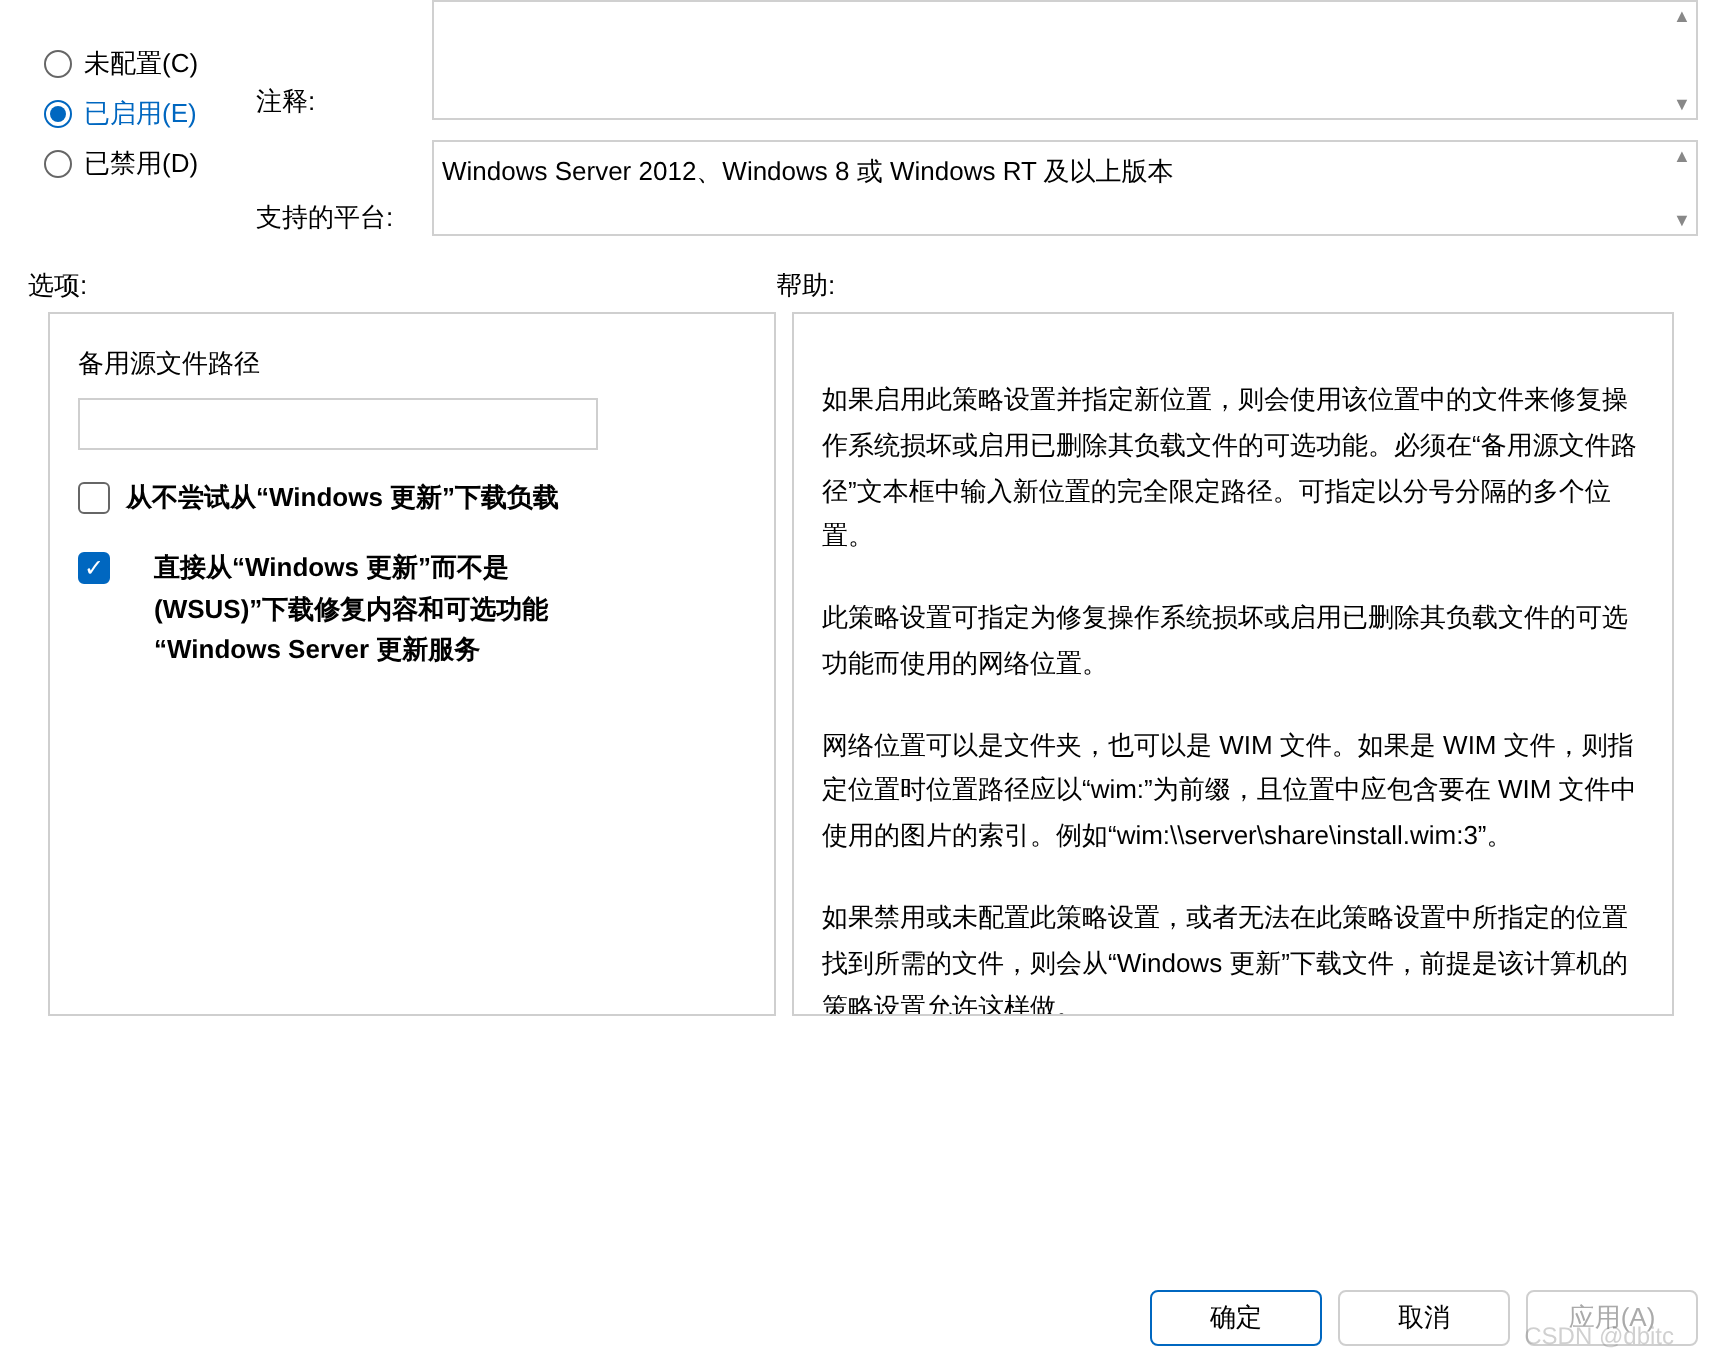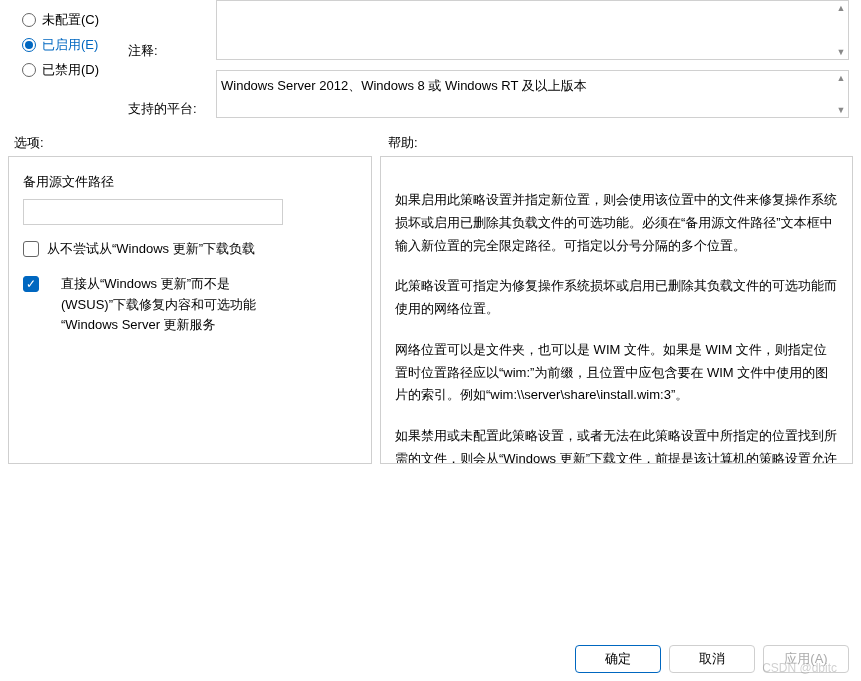--- a/index.html
+++ b/index.html
@@ -12,21 +12,21 @@
       height: 681px;
       overflow: hidden;
       position: relative;
     }
     .top-section {
       display: flex;
       padding: 0 8px;
     }
     .radio-col {
       width: 120px;
-      padding-top: 4px;
+      padding-top: 16px;
     }
     .radio-item {
       display: flex;
       align-items: center;
       margin: 7px 0 7px 14px;
       cursor: pointer;
     }
     .radio-circle {
       width: 14px;
       height: 14px;
@@ -97,23 +97,23 @@
       align-items: center;
     }
     .labels-row {
       display: flex;
       padding: 6px 8px 4px 8px;
     }
     .label-options { width: 380px; padding-left: 6px;}
     .label-help { padding-left:0; }
     .panels {
       display: flex;
-      padding: 0 8px;
+      padding: 0 24px;
       gap: 8px;
-      height: 308px;
+      height: 352px;
     }
     .panel {
       border: 1px solid #cfcfcf;
       background: #fff;
       overflow: auto;
     }
     .options-panel {
       width: 364px;
       padding: 16px 14px;
     }
@@ -148,21 +148,21 @@
       display: flex;
       align-items: center;
       justify-content: center;
       font-size: 12px;
       color: #fff;
     }
     .checkbox.checked {
       background: #0067c0;
       border-color: #0067c0;
     }
-    .check-label { line-height: 1.6; }
+    .check-label { line-height: 1.6; font-weight: bold; }
     .indent-label { padding-left: 14px; display: block;}
     .button-bar {
       position: absolute;
       bottom: 8px;
       right: 12px;
       display: flex;
       gap: 8px;
       align-items: center;
     }
     .btn {

